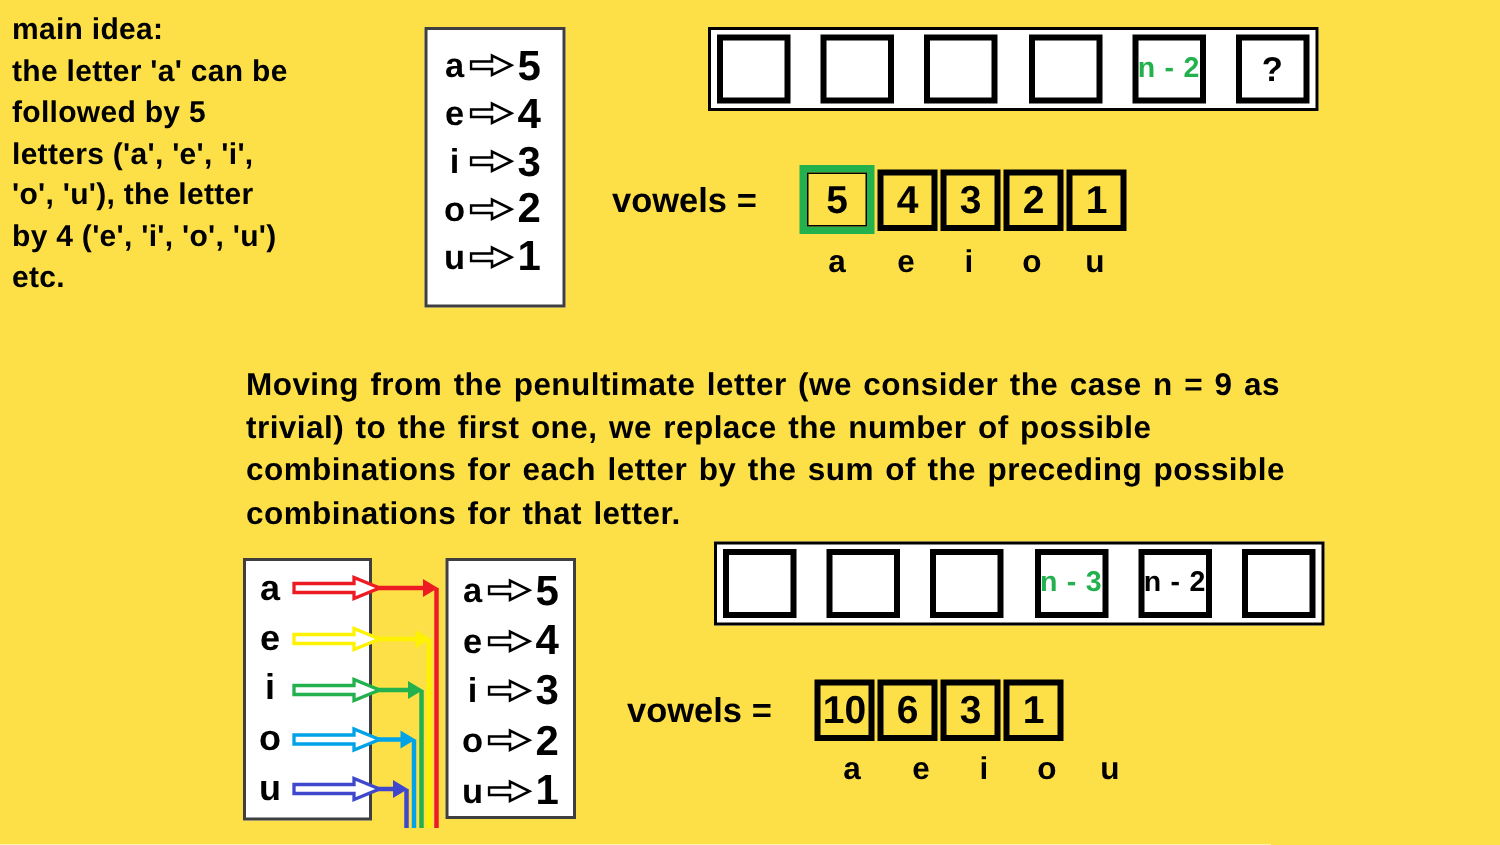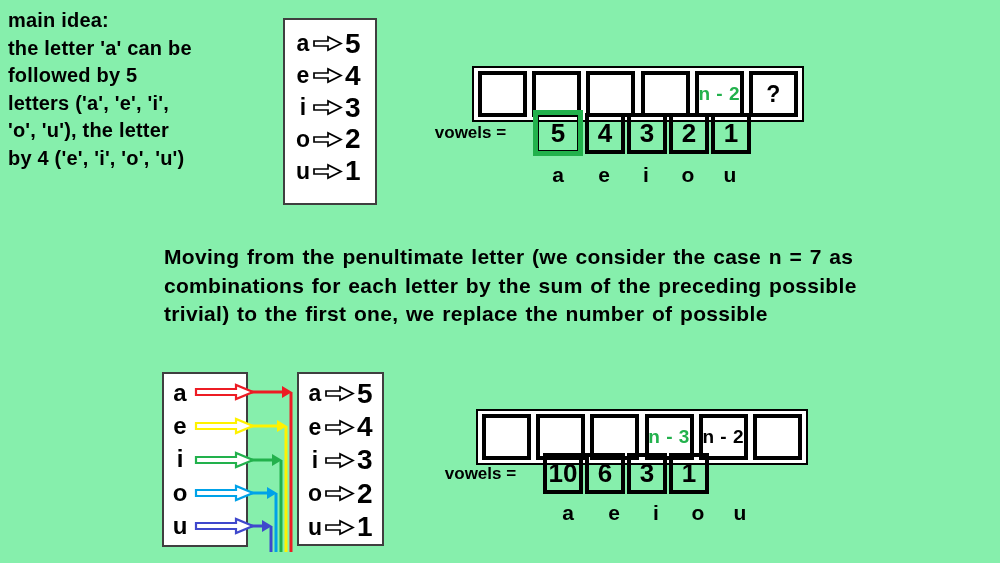--- a/index.html
+++ b/index.html
@@ -1,50 +1,50 @@
 <!DOCTYPE html>
 <html style="--green: #22b14c; --red: #ed1c24; --yellow: #fff200; --cyan: #00a2e8; --blue: #3f48cc; --text: #000000;"><head>
 <meta charset="utf-8">
 <style>
   * { margin:0; padding:0; box-sizing:border-box; }
   html,body { background:#fff; }
   body { font-family:"Liberation Sans", sans-serif; font-weight:bold; color:#000; }
-  .canvas { position:relative; width:1000px; height:563px; background:#86efac; overflow:hidden; }
+  .canvas { position:relative; width:1000px; height:563px; background:#fde047; overflow:hidden; }
 
   
   .main-idea { position:absolute; left:8px; top:7px; font-size:20px; line-height:27.5px; letter-spacing:0.2px; white-space:nowrap; }
 
   
   .map-box { position:absolute; border:2px solid #3f3f3f; background:#fff; display:flex; flex-direction:column; }
   .map-box.top { left:283px; top:18px; width:94px; height:187px; padding:8px 0 0 9px; }
   .map-box.bottom { left:297px; top:372px; width:87px; height:174px; padding:3px 0 0 7px; }
   .map-row { display:flex; align-items:center; }
   .map-box.top .map-row { height:31.8px; }
   .map-box.bottom .map-row { height:33.4px; }
   .map-letter { width:18px; text-align:center; font-size:23px; }
   .map-arrow { line-height:0; margin:0 1px; }
   .map-arrow polygon { fill:#fff; stroke:#000; stroke-width:1.7; }
   .map-value { font-size:28px; margin-left:1px; }
 
   
-  .cells-row { position:absolute; width:332px; height:56px; border:2px solid #000; background:#fff;
-               display:flex; justify-content:space-between; align-items:center; padding:4px 4px;margin-top:48px; }
+  .cells-row { position:absolute; width:407px; height:56px; border:2px solid #000; background:#fff;
+               display:flex; justify-content:space-between; align-items:center; padding:4px 4px; }
   .cells-row.top { left:472px; top:18px; }
   .cells-row.bottom { left:476px; top:361px; }
   .cell { width:49px; height:46px; border:4px solid #000; display:flex; align-items:center; justify-content:center;
           font-size:19px; letter-spacing:0.5px; white-space:nowrap; }
   .cell.green { color:var(--green,#22b14c); }
   .cell.qmark { font-size:23px; }
 
   
   .vowels { position:absolute; }
   .vowels.top { left:408px; top:110px; }
   .vowels.bottom { left:418px; top:453px; }
   .vrow { display:flex; align-items:center; }
-  .vlabel { font-size:17px; width:125px; white-space:nowrap;text-align:center; }
+  .vlabel { font-size:23px; width:125px; white-space:nowrap; }
   .vboxes { display:flex; align-items:center; gap:2px; }
   .vbox { width:40px; height:41px; border:4px solid #000; display:flex; align-items:center; justify-content:center; font-size:26px; }
   .vbox-green { width:50px; height:46px; border:5px solid var(--green,#22b14c); display:flex; }
   .vbox-green .vinner { flex:1; border:1px solid #000; display:flex; align-items:center; justify-content:center; font-size:26px; }
   .vletters { display:flex; margin-left:125px; margin-top:7px; font-size:21px; }
   .vletters span { width:42px; text-align:center; }
   .vletters span:first-child { width:50px; }
 
   
   .paragraph { position:absolute; left:164px; top:243px; font-size:21px; line-height:28.5px;
@@ -77,20 +77,21 @@
 
 <div class="canvas">
 
   <div class="main-idea">
     <div>main idea:</div>
     <div>the letter 'a' can be</div>
     <div>followed by 5</div>
     <div>letters ('a', 'e', 'i',</div>
     <div>'o', 'u'), the letter</div>
     <div>by 4 ('e', 'i', 'o', 'u')</div>
+    <div>etc.</div>
   </div>
 
   <div class="map-box top">
     <div class="map-row">
       <span class="map-letter">a</span>
       <span class="map-arrow"><svg width="30" height="17" viewBox="0 0 30 17">
             <polygon points="1,6 15,6 15,2 28,8.5 15,15 15,11 1,11"></polygon>
           </svg></span>
       <span class="map-value">5</span>
     </div>
@@ -149,23 +150,24 @@
     <div class="vletters">
       <span>a</span>
       <span>e</span>
       <span>i</span>
       <span>o</span>
       <span>u</span>
     </div>
   </div>
 
   <div class="paragraph">
-    <div>Moving from the penultimate letter (we consider the case n = 7 as</div>
+    <div>Moving from the penultimate letter (we consider the case n = 9 as</div>
+    <div>trivial) to the first one, we replace the number of possible</div>
     <div>combinations for each letter by the sum of the preceding possible</div>
-    <div>trivial) to the first one, we replace the number of possible</div>
+    <div>combinations for that letter.</div>
   </div>
 
   <div class="letter-box">
     <div class="lb-row">
         <span class="lb-letter">a</span>
       </div>
     <div class="lb-row">
         <span class="lb-letter">e</span>
       </div>
     <div class="lb-row">

